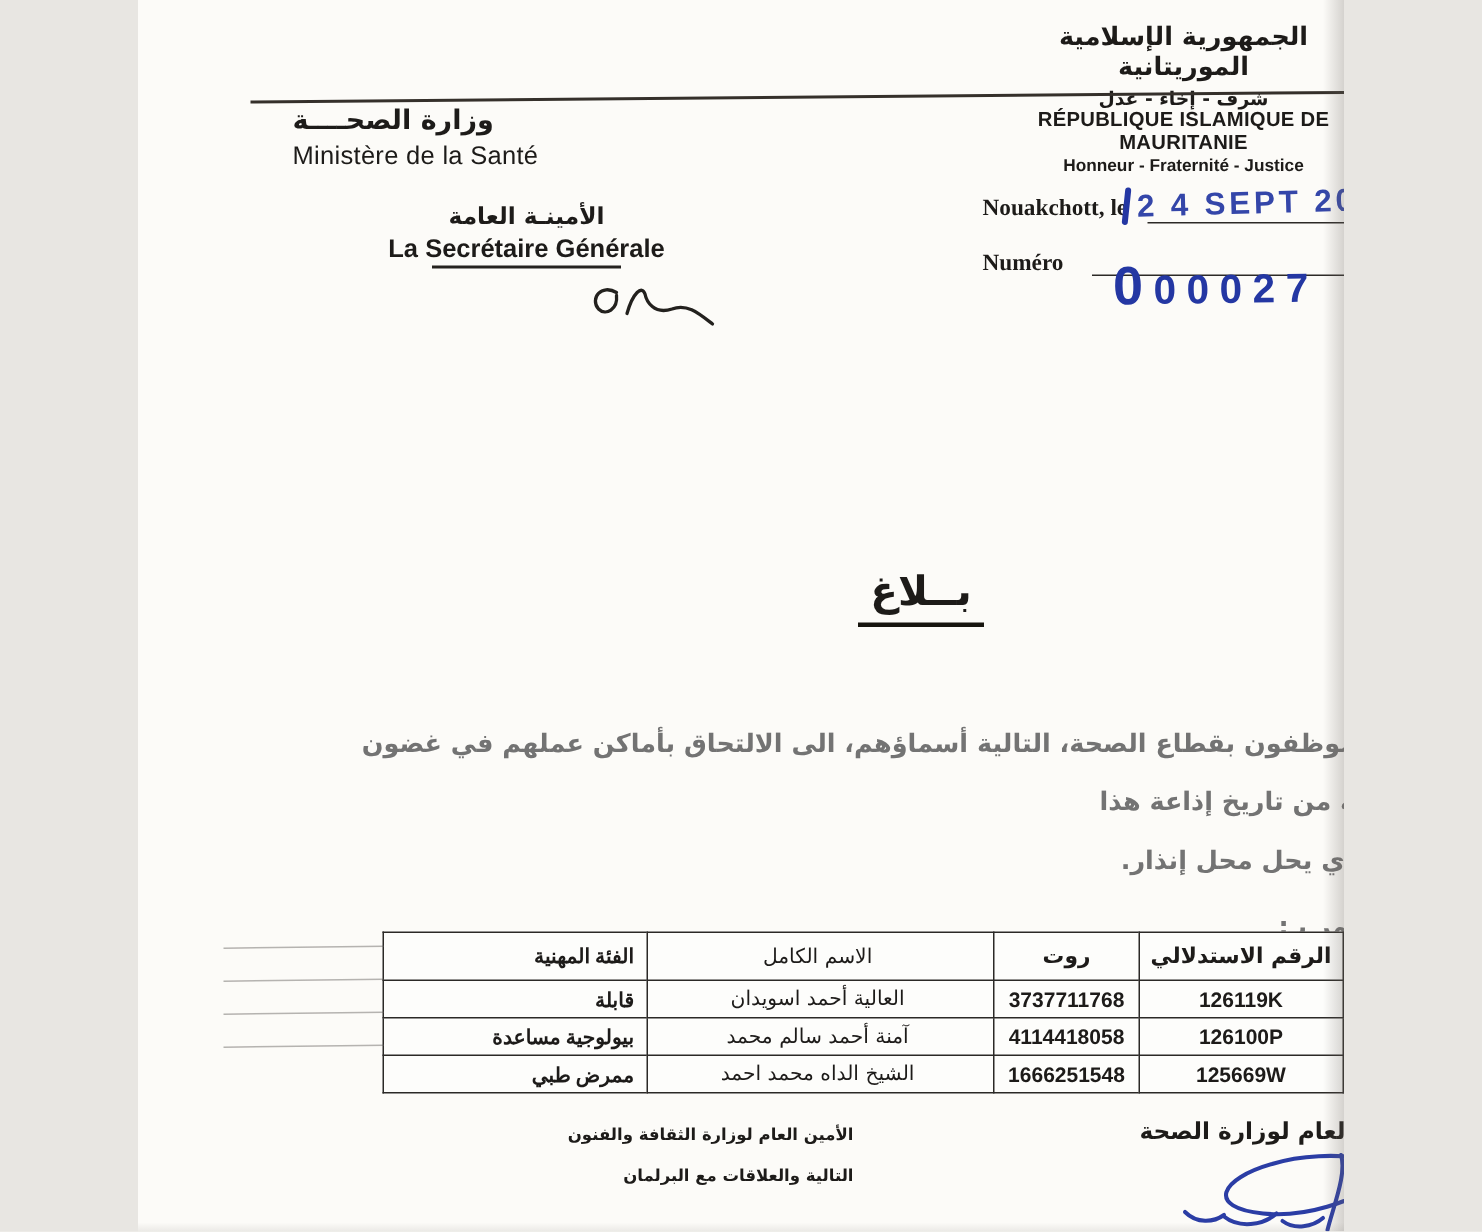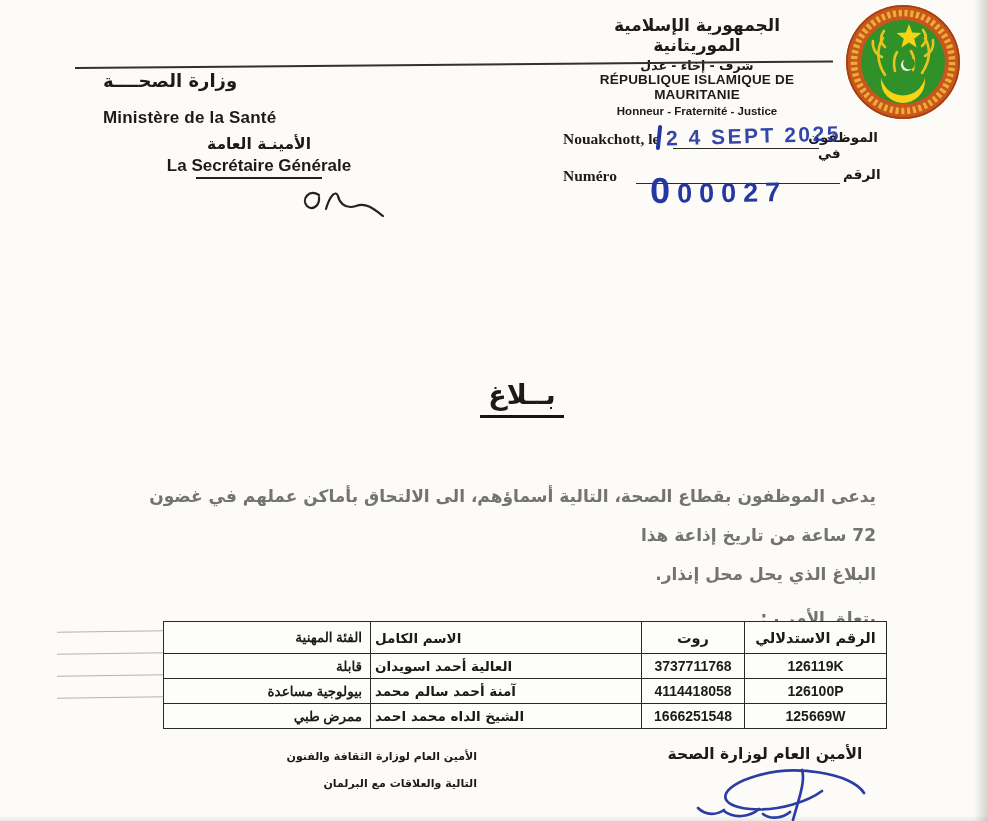--- a/index.html
+++ b/index.html
@@ -1,34 +1,34 @@
 <!DOCTYPE html>
 <html><head>
 <meta charset="utf-8">
 <style>
   html,body{margin:0;padding:0;background:#e8e6e2;}
   #page{
-    position:relative;width:988px;height:821px;margin:0 auto;
+    position:relative;width:804px;height:821px;margin:0 auto;
     background:#fcfbf8;overflow:hidden;
     font-family:"Liberation Sans",sans-serif;color:#1d1b19;
   }
   .ar{font-family:"DejaVu Sans",sans-serif;}
   
   .hdr-right{position:absolute;left:568px;top:15px;width:258px;text-align:center;direction:rtl;}
   .republic-ar{font-weight:700;font-size:17px;letter-spacing:.3px;}
   .motto-ar{font-weight:700;font-size:12.5px;margin-top:3px;}
   .rule-main{position:absolute;left:75px;top:67px;width:758px;border-top:2.6px solid #35302b;transform:rotate(-.5deg);transform-origin:left center;}
   .rule-dash{position:absolute;left:933px;top:60px;width:26px;border-top:2.2px solid #3a3530;}
   .hdr-fr{position:absolute;left:556px;top:72px;width:282px;text-align:center;}
   .republic-fr{font-weight:700;font-size:13.5px;letter-spacing:.2px;}
   .motto-fr{font-weight:700;font-size:11.5px;margin-top:3px;}
   .seal{position:absolute;left:821px;top:3px;width:165px;height:119px;}
   .hdr-left{position:absolute;left:103px;top:70px;width:312px;text-align:left;}
   .ministry-ar{font-weight:700;font-size:18px;direction:rtl;}
-  .ministry-fr{font-weight:700;font-size:17px;margin-top:17px;letter-spacing:.2px;}
+  .ministry-fr{font-weight:400;font-size:17px;margin-top:3px;letter-spacing:.2px;}
   .office-block{position:absolute;left:103px;top:135px;width:312px;text-align:center;}
   .office-ar{font-weight:700;font-size:15.5px;direction:rtl;}
   .office-fr{font-weight:700;font-size:17px;margin-top:3px;}
   .office-underline{width:126px;border-top:2px solid #25221f;margin:1px auto 0;}
   .initials-sig{position:absolute;left:293px;top:184px;}
   
   .lbl-nouakchott{position:absolute;left:563px;top:130px;font-family:"Liberation Serif",serif;font-weight:700;font-size:15.5px;}
   .line-date{position:absolute;left:673px;top:148px;width:146px;border-top:1.6px solid #2c2a27;}
   .lbl-date-ar{position:absolute;left:818px;top:129px;width:60px;font-weight:700;font-size:13.5px;direction:rtl;text-align:left;}
   .stamp-tick{position:absolute;left:657px;top:125px;width:4px;height:25px;background:#2437a3;transform:rotate(6deg);border-radius:2px;}
@@ -44,21 +44,21 @@
   
   .body-text{position:absolute;left:128px;top:477px;width:748px;direction:rtl;text-align:right;font-family:"DejaVu Sans",sans-serif;font-weight:600;font-size:17px;line-height:39px;color:#737373;}
   .body-line3{margin-top:5px;}
   
   .staff-table{position:absolute;left:163px;top:621px;direction:rtl;border-collapse:collapse;table-layout:fixed;background:#fdfdfb;}
   .staff-table th,.staff-table td{border:1.7px solid #2b2926;overflow:hidden;white-space:nowrap;}
   .staff-table th{height:29px;font-family:"DejaVu Sans",sans-serif;font-weight:700;font-size:14.5px;}
   .staff-table td{height:22px;font-size:14px;}
   .staff-table .c-id{width:139px;text-align:center;font-weight:600;}
   .staff-table .c-rout{width:100px;text-align:center;font-weight:600;}
-  .staff-table .c-name{width:258px;text-align:left;padding-left:4px;padding-right:8px;font-family:"DejaVu Sans",sans-serif;font-weight:700;font-size:13.5px;}
+  .staff-table .c-name{width:258px;text-align:center;padding-left:4px;padding-right:8px;font-family:"DejaVu Sans",sans-serif;font-weight:400;font-size:13.5px;}
   .staff-table .c-cat{width:197px;text-align:right;padding-right:8px;font-family:Liberation Serif, serif;font-weight:600;font-size:13.5px;}
   .scan-line{position:absolute;left:57px;width:107px;border-top:1.2px solid rgba(95,92,88,.45);transform:rotate(-.7deg);}
   
   .sig-left{position:absolute;left:183px;top:743px;width:294px;text-align:right;direction:rtl;font-family:"DejaVu Sans",sans-serif;font-weight:700;font-size:11px;line-height:27px;}
   .sig-right-label{position:absolute;left:652px;top:745px;width:226px;text-align:center;direction:rtl;font-family:"DejaVu Sans",sans-serif;font-weight:700;font-size:15.5px;}
   .sig-right-svg{position:absolute;left:626px;top:768px;}
   
   .edge-right{position:absolute;right:0;top:0;width:14px;height:100%;background:linear-gradient(to right,rgba(0,0,0,0),rgba(110,104,98,.28));}
   .edge-bottom{position:absolute;left:0;bottom:0;width:100%;height:6px;background:linear-gradient(to bottom,rgba(0,0,0,0),rgba(110,104,98,.12));}
 </style>

